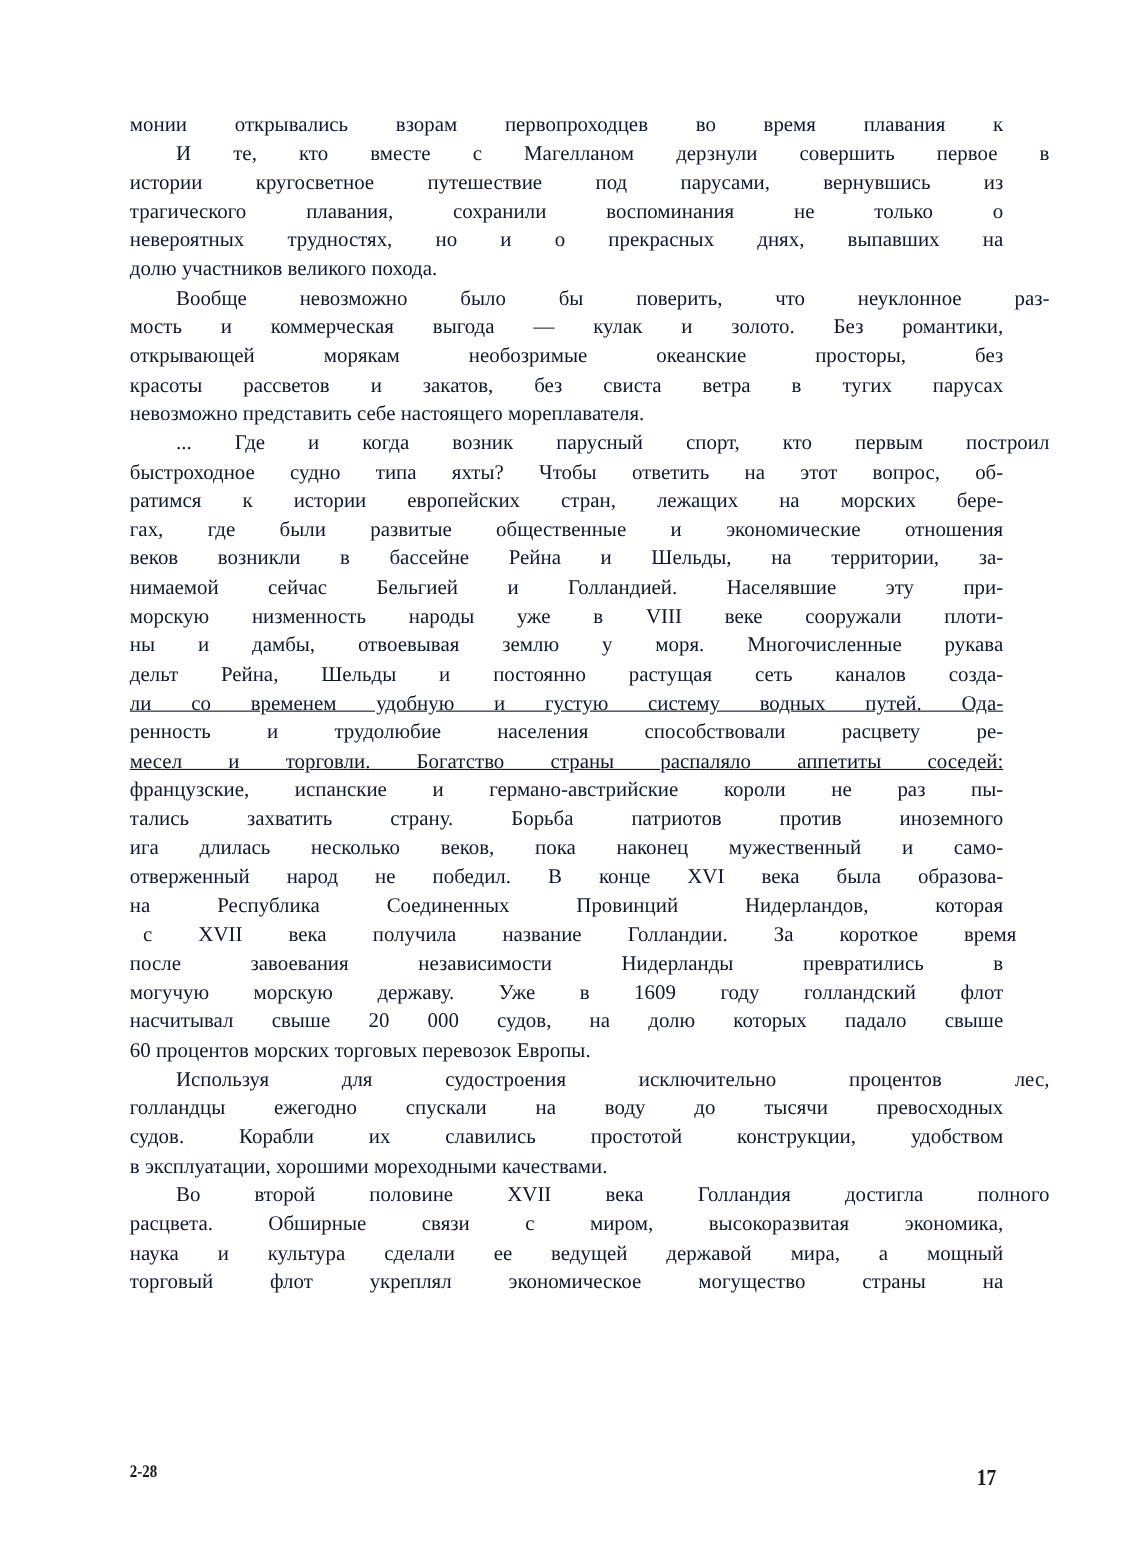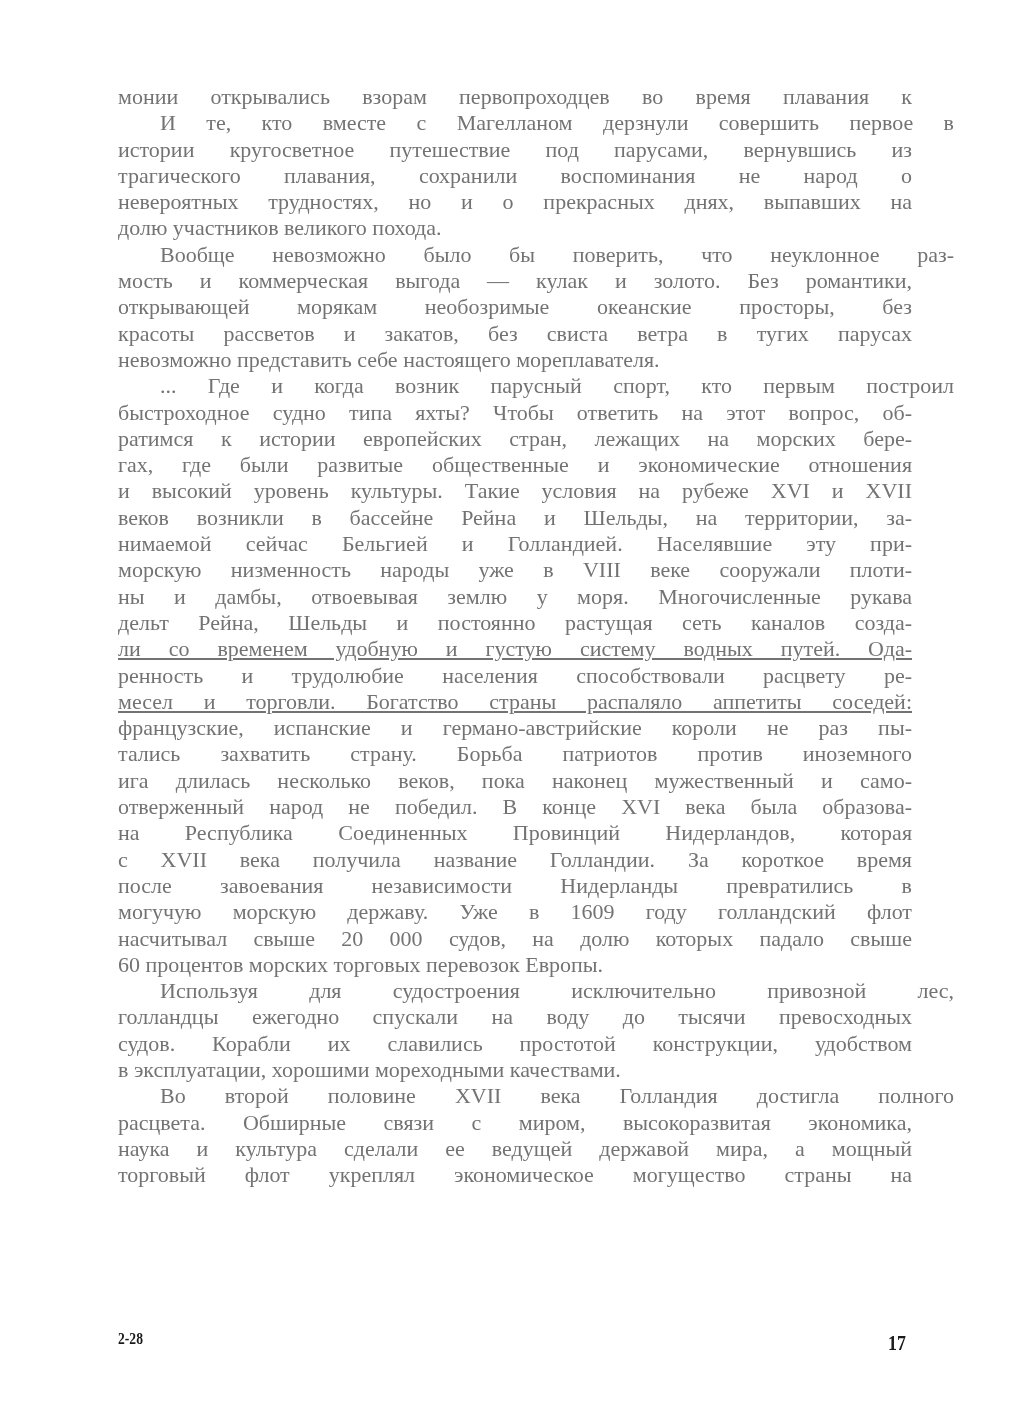--- a/index.html
+++ b/index.html
@@ -1,20 +1,20 @@
 <!DOCTYPE html>
 <html><head>
   <meta charset="utf-8">
   <style>
     html, body { margin: 0; padding: 0; background: #ffffff; }
     body { width: 1030px; height: 1411px; position: relative; overflow: hidden; }
     .page {
-      position: absolute; left: 118px; top: 84px; width: 794px;
+      position: absolute; left: 118px; top: 101px; width: 794px;
       font-family: "Liberation Serif", serif;
-      font-size: 22px; line-height: 26.3px; color: #737373;
+      font-size: 19px; line-height: 26.3px; color: #0f172a;
     }
     .line {
       display: block; height: 26.3px; white-space: nowrap;
       text-align: justify; text-align-last: justify;
       transform-origin: left top;
     }
     .line.last { text-align-last: left; }
     .line.indent { padding-left: 42px; }
     .footer-left {
       position: absolute; left: 118px; top: 1330px;
@@ -27,52 +27,51 @@
       transform: scaleX(0.85); transform-origin: left top;
     }
   </style>
 </head>
 <body>
 
 <div class="page" id="page-body">
     <span class="line" style="width: 794px; display: block;">монии открывались взорам первопроходцев во время плавания к</span>
     <span class="line indent" style="width: 794px; display: block;">И те, кто вместе с Магелланом дерзнули совершить первое в</span>
     <span class="line" style="width: 794px; display: block;">истории кругосветное путешествие под парусами, вернувшись из</span>
-    <span class="line" style="width: 794px; display: block;">трагического плавания, сохранили воспоминания не народ о</span>
+    <span class="line" style="width: 794px; display: block;">трагического плавания, сохранили воспоминания не только о</span>
     <span class="line" style="width: 794px; display: block;">невероятных трудностях, но и о прекрасных днях, выпавших на</span>
     <span class="line last" style="width: 794px; display: block;">долю участников великого похода.</span>
     <span class="line indent" style="width: 794px; display: block;">Вообще невозможно было бы поверить, что неуклонное раз-</span>
     <span class="line" style="width: 794px; display: block;">мость и коммерческая выгода — кулак и золото. Без романтики,</span>
     <span class="line" style="width: 794px; display: block;">открывающей морякам необозримые океанские просторы, без</span>
     <span class="line" style="width: 794px; display: block;">красоты рассветов и закатов, без свиста ветра в тугих парусах</span>
     <span class="line last" style="width: 794px; display: block;">невозможно представить себе настоящего мореплавателя.</span>
     <span class="line indent" style="width: 794px; display: block;">... Где и когда возник парусный спорт, кто первым построил</span>
     <span class="line" style="width: 794px; display: block;">быстроходное судно типа яхты? Чтобы ответить на этот вопрос, об-</span>
     <span class="line" style="width: 794px; display: block;">ратимся к истории европейских стран, лежащих на морских бере-</span>
     <span class="line" style="width: 794px; display: block;">гах, где были развитые общественные и экономические отношения</span>
-    <span class="line" style="width: 794px; display: block;">и высокий уровень культуры. Такие условия на рубеже XVI и XVII</span>
     <span class="line" style="width: 794px; display: block;">веков возникли в бассейне Рейна и Шельды, на территории, за-</span>
     <span class="line" style="width: 794px; display: block;">нимаемой сейчас Бельгией и Голландией. Населявшие эту при-</span>
     <span class="line" style="width: 794px; display: block;">морскую низменность народы уже в VIII веке сооружали плоти-</span>
     <span class="line" style="width: 794px; display: block;">ны и дамбы, отвоевывая землю у моря. Многочисленные рукава</span>
     <span class="line" style="width: 794px; display: block;">дельт Рейна, Шельды и постоянно растущая сеть каналов созда-</span>
     <span class="line" style="width: 794px; display: block; text-decoration: underline;">ли со временем удобную и густую систему водных путей. Ода-</span>
     <span class="line" style="width: 794px; display: block;">ренность и трудолюбие населения способствовали расцвету ре-</span>
     <span class="line" style="width: 794px; display: block; text-decoration: underline;">месел и торговли. Богатство страны распаляло аппетиты соседей:</span>
     <span class="line" style="width: 794px; display: block;">французские, испанские и германо-австрийские короли не раз пы-</span>
     <span class="line" style="width: 794px; display: block;">тались захватить страну. Борьба патриотов против иноземного</span>
     <span class="line" style="width: 794px; display: block;">ига длилась несколько веков, пока наконец мужественный и само-</span>
     <span class="line" style="width: 794px; display: block;">отверженный народ не победил. В конце XVI века была образова-</span>
     <span class="line" style="width: 794px; display: block;">на Республика Соединенных Провинций Нидерландов, которая</span>
-    <span class="line" style="width: 794px; display: block;">с XVII века получила название Голландии. За короткое время</span>
+    <span class="line" style="width: 794px; display: block; margin-left: 12px;">с XVII века получила название Голландии. За короткое время</span>
     <span class="line" style="width: 794px; display: block;">после завоевания независимости Нидерланды превратились в</span>
     <span class="line" style="width: 794px; display: block;">могучую морскую державу. Уже в 1609 году голландский флот</span>
     <span class="line" style="width: 794px; display: block;">насчитывал свыше 20 000 судов, на долю которых падало свыше</span>
     <span class="line last" style="width: 794px; display: block;">60 процентов морских торговых перевозок Европы.</span>
-    <span class="line indent" style="width: 794px; display: block;">Используя для судостроения исключительно привозной лес,</span>
+    <span class="line indent" style="width: 794px; display: block;">Используя для судостроения исключительно процентов лес,</span>
     <span class="line" style="width: 794px; display: block;">голландцы ежегодно спускали на воду до тысячи превосходных</span>
     <span class="line" style="width: 794px; display: block;">судов. Корабли их славились простотой конструкции, удобством</span>
     <span class="line last" style="width: 794px; display: block;">в эксплуатации, хорошими мореходными качествами.</span>
     <span class="line indent" style="width: 794px; display: block;">Во второй половине XVII века Голландия достигла полного</span>
     <span class="line" style="width: 794px; display: block;">расцвета. Обширные связи с миром, высокоразвитая экономика,</span>
     <span class="line" style="width: 794px; display: block;">наука и культура сделали ее ведущей державой мира, а мощный</span>
     <span class="line" style="width: 794px; display: block;">торговый флот укреплял экономическое могущество страны на</span>
   </div>
 
 <div class="footer-left">2-28</div>

